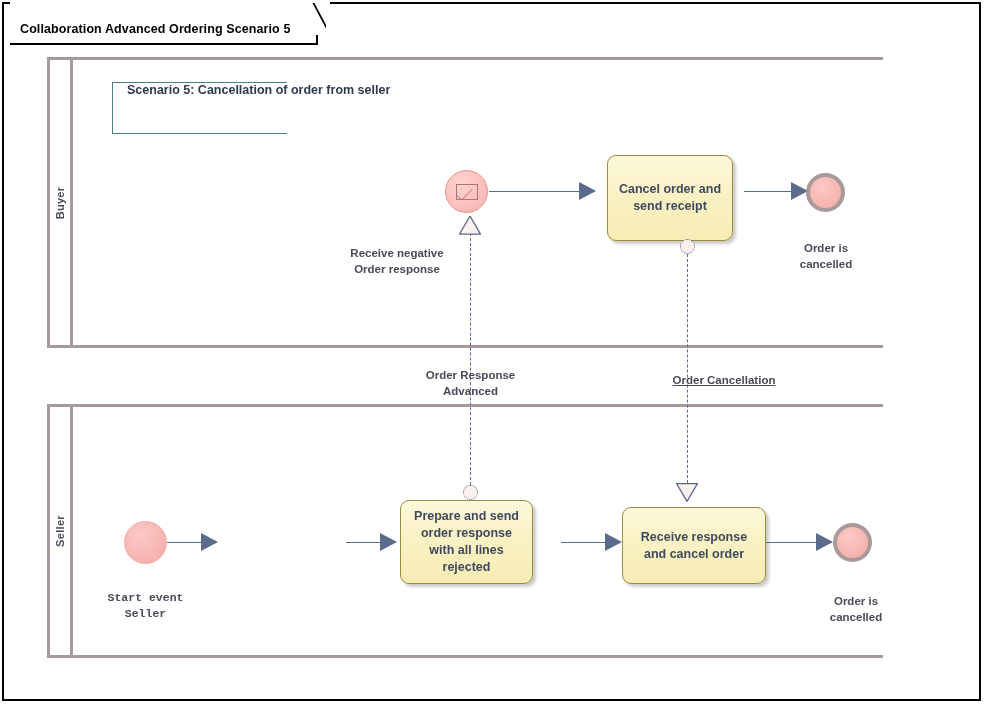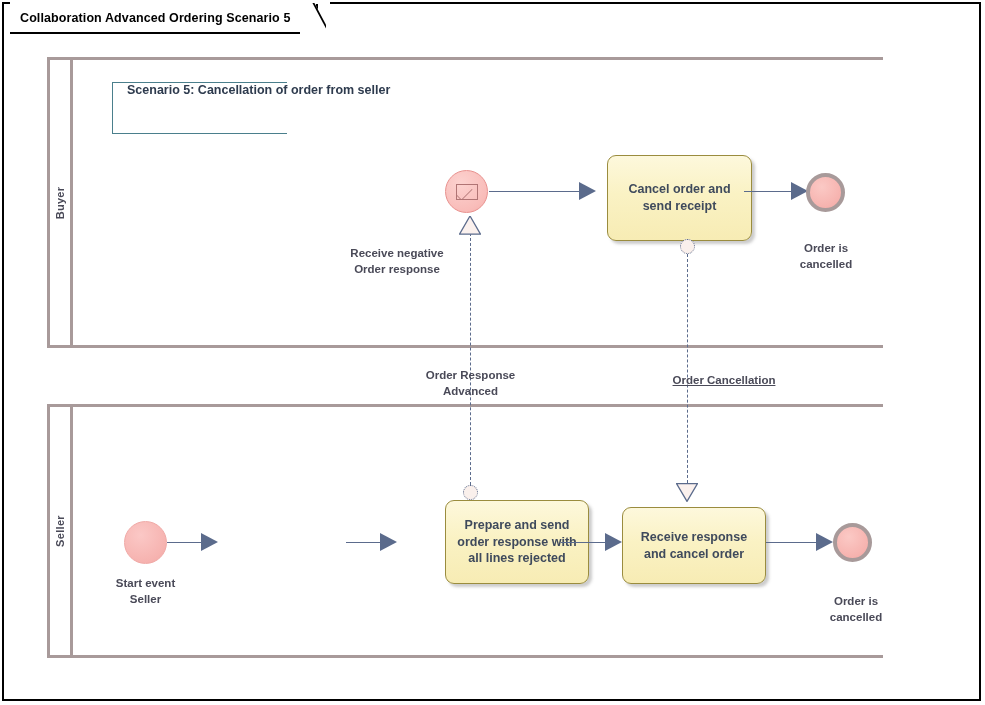--- a/index.html
+++ b/index.html
@@ -27,21 +27,21 @@
   
   .frame-top-mask {
     position: absolute;
     left: 10px; top: 0px;
     width: 320px; height: 6px;
     background: #ffffff;
   }
   
   .title-tab {
     position: absolute;
-    left: 10px; top: 4px;
+    left: 10px; top: 15px;
     height: 30px;
     box-sizing: border-box;
     background: #ffffff;
     border-bottom: 2px solid #000000;
     border-right: 2px solid #000000;
     padding: 0 26px 0 10px;
     display: flex;
     align-items: center;
     transform: skewX(0deg);
   }
@@ -260,50 +260,50 @@
 
   <div class="event event-message" style="left:445px; top:170px; width:43px; height:43px;">
     <span class="envelope"></span>
   </div>
   <div class="diagram-label" style="left:332px; top:226px; width:130px;">Receive negative
 Order response</div>
 
   <div class="flow-line-h" style="left:489px; top:191px; width:90px;"></div>
   <div class="arrow-right" style="left:579px; top:182px;"></div>
 
-  <div class="task" style="left:607px; top:155px; width:145px; height:86px;">
+  <div class="task" style="left:607px; top:155px; width:126px; height:86px;">
     <span class="task-label">Cancel order and
 send receipt</span>
   </div>
 
   <div class="flow-line-h" style="left:744px; top:191px; width:50px;"></div>
   <div class="arrow-right" style="left:791px; top:182px;"></div>
 
   <div class="event event-end" style="left:806px; top:173px; width:39px; height:39px;"></div>
   <div class="diagram-label" style="left:770px; top:221px; width:112px;">Order is
 cancelled</div>
 
   <div class="pool" style="left:47px; top:404px; width:836px; height:254px;">
     <div class="lane-header">
       <span class="lane-label">Seller</span>
     </div>
   </div>
 
   <div class="event event-start" style="left:124px; top:521px; width:43px; height:43px;"></div>
-  <div class="diagram-label" style="left:89px; top:556px; width:113px;">Start event
+  <div class="diagram-label" style="left:89px; top:570px; width:113px;font-family:Liberation Mono, monospace;">Start event
 Seller</div>
 
   <div class="flow-line-h" style="left:167px; top:542px; width:36px;"></div>
   <div class="arrow-right" style="left:201px; top:533px;"></div>
 
 
   <div class="flow-line-h" style="left:346px; top:542px; width:36px;"></div>
   <div class="arrow-right" style="left:380px; top:533px;"></div>
 
-  <div class="task" style="left:400px; top:500px; width:144px; height:84px;margin-left:45px;">
+  <div class="task" style="left:400px; top:500px; width:133px; height:84px;">
     <span class="task-label">Prepare and send
 order response with
 all lines rejected</span>
   </div>
 
   <div class="flow-line-h" style="left:561px; top:542px; width:47px;"></div>
   <div class="arrow-right" style="left:605px; top:533px;"></div>
 
   <div class="task" style="left:622px; top:507px; width:144px; height:77px;">
     <span class="task-label">Receive response

